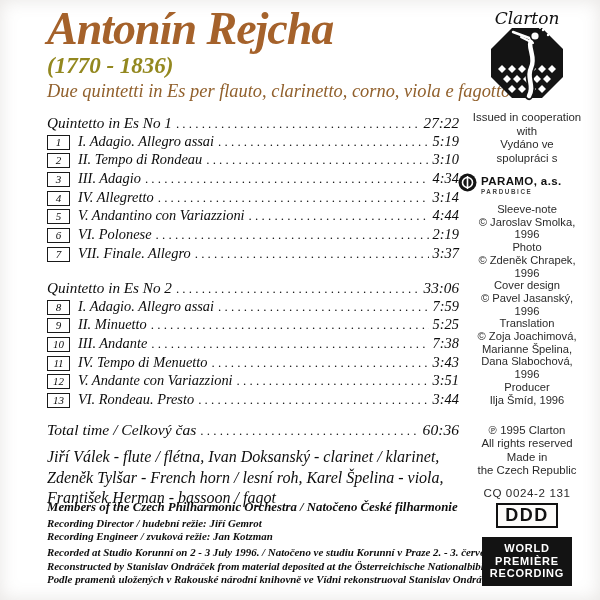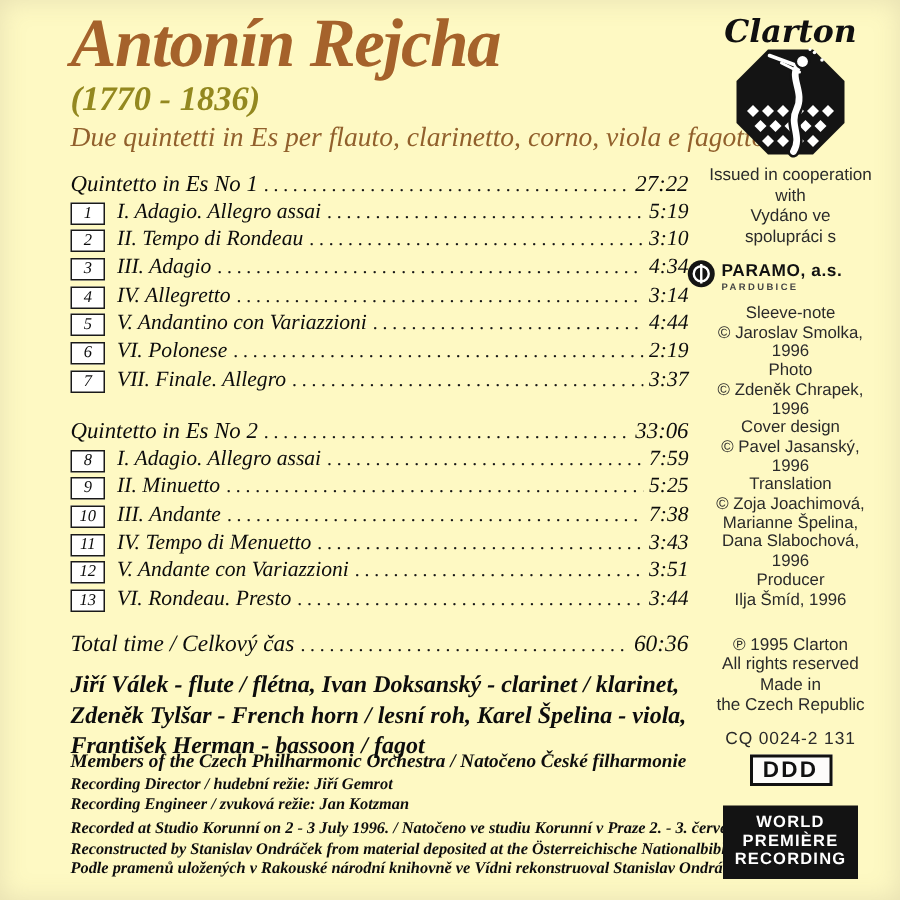--- a/index.html
+++ b/index.html
@@ -1,18 +1,18 @@
 <!DOCTYPE html>
 <html><head>
 <meta charset="utf-8">
 <style>
   html,body { margin:0; padding:0; background:#dddbd8; }
   .cover {
     position:relative; width:600px; height:600px; margin:0 auto;
-    background:#fef9c3; overflow:hidden;
+    background:#ffffff; overflow:hidden;
     font-family:"Liberation Serif", serif; color:#0d0d0d;
     box-shadow: inset 0 0 18px rgba(120,110,100,.18);
   }
   
   .abs { position:absolute; }
   .header-block { left:47px; top:6px; width:420px; }
   .composer { font-style:italic; font-weight:bold; font-size:46px; line-height:1.02; letter-spacing:-1px; color:#a5622b; }
   .dates    { font-style:italic; font-weight:bold; font-size:23px; margin-top:0; color:#93881f; }
   .subtitle { font-style:italic; font-size:18.4px; margin-top:2px; color:#91602c; white-space:nowrap; }
 
@@ -30,42 +30,42 @@
   .leader { flex:1; overflow:hidden; white-space:nowrap; margin:0 4px; }
   .leader::after {
     content:"..........................................................................................................";
     letter-spacing:3.2px; font-size:13px; font-style:normal; color:#151515;
   }
   .time { white-space:nowrap; font-style:italic; }
 
   .total-row { left:47px; top:421px; width:412px; }
   .total-row .trow { font-size:15.6px; height:20px; }
 
-  .performers { left:47px; top:447px; width:425px; font-style:italic; font-weight:bold; font-size:16px; line-height:20.5px; }
+  .performers { left:47px; top:447px; width:425px; font-style:italic; font-weight:normal; font-size:16px; line-height:20.5px; }
   .members   { left:47px; top:500px; width:440px; font-style:italic; font-weight:bold; font-size:12.8px; }
   .fineprint { left:47px; top:517px; width:446px; font-style:italic; font-weight:bold; font-size:10.9px; line-height:13.2px; }
   .fineprint .fp { white-space:nowrap; }
   .fp-gap { height:3px; }
 
   
   .sidebar { position:absolute; left:458px; top:0; width:138px; height:600px;
              font-family:"Liberation Sans", sans-serif; color:#2a2a2a; text-align:center; }
   .sb { position:absolute; left:0; right:0; }
   .logo { top:8px; }
-  .brand-script { font-family:"DejaVu Serif", serif; font-style:italic; font-weight:bold; font-size:21px; color:#101010; margin-bottom:-3px; }
+  .brand-script { font-family:"DejaVu Serif", serif; font-style:italic; font-weight:normal; font-size:17px; color:#101010; margin-bottom:-3px; }
   .coop { top:111px; font-size:11.4px; line-height:13.6px; }
   .paramo { top:173px; display:flex; justify-content:flex-start; align-items:center; gap:4px; }
   .paramo-text { text-align:left; }
   .paramo-name { font-weight:bold; font-size:11.5px; letter-spacing:.4px; color:#111; }
   .paramo-city { font-weight:bold; font-size:6.3px; letter-spacing:1.6px; color:#444; margin-top:1px; }
   .credits { top:203px; font-size:11.2px; line-height:12.7px; }
   .rights  { top:424px; font-size:11.4px; line-height:13.4px; }
   .catalog { top:486px; font-size:11.6px; letter-spacing:.6px; }
   .ddd-wrap { top:503px; }
-  .ddd-box { display:inline-block; border:2px solid #111; padding:0 7px; font-size:15px; font-weight:bold; letter-spacing:1.5px; color:#111; background:#fdfcfa; }
+  .ddd-box { display:inline-block; border:2px solid #111; padding:0 7px; font-size:18px; font-weight:bold; letter-spacing:1.5px; color:#111; background:#fdfcfa; }
   .premiere-wrap { top:537px; }
   .premiere-box { display:inline-block; background:#131313; color:#fff; padding:5px 8px 6px; font-size:11px; line-height:12.6px; letter-spacing:.8px; font-weight:bold; }
 </style>
 </head>
 <body>
 
 <div class="cover">
 
   <div class="abs header-block">
     <div class="composer">Antonín Rejcha</div>

